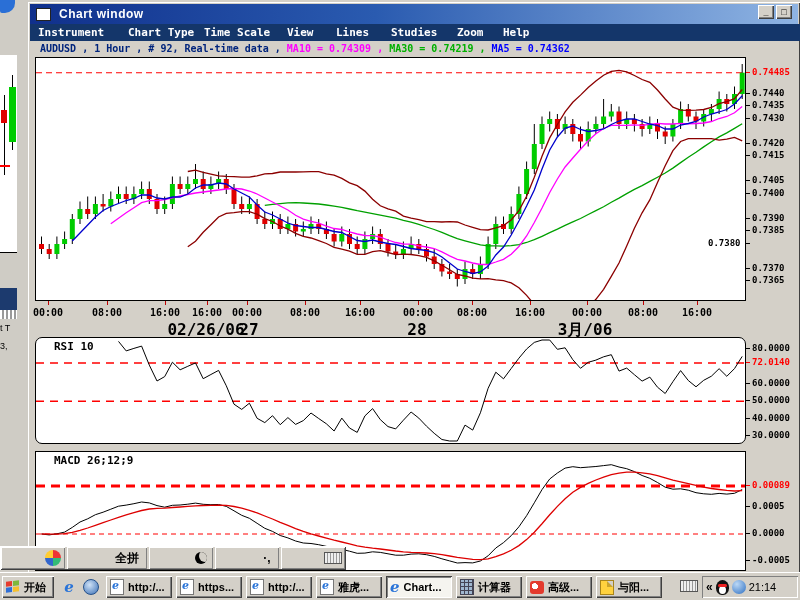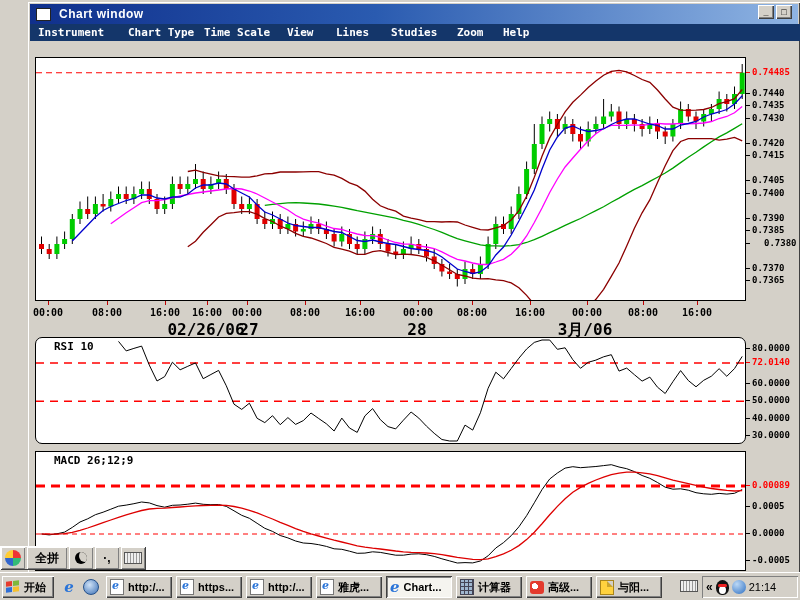--- a/index.html
+++ b/index.html
@@ -36,21 +36,21 @@
   .axis-label{position:absolute;font-size:9px;font-weight:bold;color:#000;white-space:nowrap;font-family:"DejaVu Sans Mono",monospace;}
   .axis-tick{position:absolute;width:4px;height:1px;background:#000;}
   .time-label{position:absolute;font-size:10px;font-weight:bold;color:#000;transform:translateX(-50%);font-family:"DejaVu Sans Mono",monospace;}
   .time-tick{position:absolute;width:1px;height:4px;background:#c00000;}
   .date-label{position:absolute;font-size:16px;font-weight:bold;color:#000;transform:translateX(-50%);font-family:"DejaVu Sans Mono",monospace;}
   svg{display:block;}
   
   #ime-bar{left:0;top:546px;height:24px;background:#d4d0c8;display:flex;align-items:stretch;z-index:30;
            box-shadow:inset 1px 1px 0 #fff, inset -1px -1px 0 #404040;}
   .ime-cell{width:24px;margin:1px;background:#d4d0c8;box-shadow:inset 1px 1px 0 #fff, inset -1px -1px 0 #808080;
-            display:flex;align-items:center;justify-content:center;font-size:12px;font-weight:bold;}
+            display:flex;align-items:center;justify-content:center;font-size:12px;font-weight:bold;padding-left:40px;}
   .ime-label{width:40px;}
   #ime-logo{width:16px;height:16px;border-radius:50%;background:conic-gradient(#e33 0 25%,#3b7 25% 50%,#36c 50% 75%,#fc3 75% 100%);}
   #moon-icon{width:12px;height:12px;border-radius:50%;background:#000;position:relative;overflow:hidden;}
   #moon-icon::after{content:"";position:absolute;left:4px;top:-2px;width:12px;height:12px;border-radius:50%;background:#d4d0c8;}
   .kbd-icon{width:16px;height:10px;border:1px solid #555;background:repeating-linear-gradient(90deg,#eee 0 2px,#999 2px 3px);}
   
   #taskbar{left:0;top:572px;width:800px;height:28px;background:#d4d0c8;border-top:1px solid #fff;z-index:20;}
   .task-btn{position:absolute;top:3px;height:22px;background:#d4d0c8;
             box-shadow:inset 1px 1px 0 #fff, inset -1px -1px 0 #404040, inset -2px -2px 0 #808080;
             display:flex;align-items:center;font-size:11px;font-weight:bold;color:#000;padding:0 4px;box-sizing:border-box;white-space:nowrap;overflow:hidden;}
@@ -75,38 +75,55 @@
   .blue-ball{width:14px;height:14px;border-radius:50%;background:radial-gradient(circle at 35% 30%,#bcd8f5,#2d6fc2);}
   #clock{font-size:11px;}
   .ql-ico{position:absolute;top:5px;width:18px;height:18px;display:flex;align-items:center;justify-content:center;}
   .globe-ico{width:14px;height:14px;border-radius:50%;background:radial-gradient(circle at 40% 35%,#cfe2f7,#3a6fb5);border:1px solid #24508a;}
 </style>
 </head>
 <body>
 
 <div id="screen">
 
+  <div id="bg-strip" class="abs">
+    <div id="bg-blue-frag" class="abs"></div>
+    <div id="bg-mini-chart" class="abs">
+      <div class="abs" style="left:12px;top:20px;width:1px;height:75px;background:#000"></div>
+      <div class="abs" style="left:9px;top:32px;width:7px;height:55px;background:#00cc00"></div>
+      <div class="abs" style="left:4px;top:40px;width:1px;height:80px;background:#000"></div>
+      <div class="abs" style="left:1px;top:55px;width:6px;height:13px;background:#e00000"></div>
+      <div class="abs" style="left:0;top:110px;width:10px;height:2px;background:#ff0000"></div>
+    </div>
+    <div id="bg-navy-block" class="abs"></div>
+    <div id="bg-dot-strip" class="abs"></div>
+    <div class="bg-txt abs" style="top:323px">t T</div>
+    <div class="bg-txt abs" style="top:341px">3,</div>
+  </div>
 
   <div id="win" class="abs">
     <div id="titlebar" class="abs">
       <div id="title-icon"></div>
       <div id="title-text">Chart window</div>
     </div>
     <div class="tb-btn" style="right:26px">_</div>
     <div class="tb-btn" style="right:8px">□</div>
     <div id="menubar" class="abs mono">
         <span class="menu-item" style="left: 8px;">Instrument</span>
         <span class="menu-item" style="left: 98px;">Chart Type</span>
         <span class="menu-item" style="left: 174px;">Time Scale</span>
         <span class="menu-item" style="left: 257px;">View</span>
         <span class="menu-item" style="left: 306px;">Lines</span>
         <span class="menu-item" style="left: 361px;">Studies</span>
         <span class="menu-item" style="left: 427px;">Zoom</span>
         <span class="menu-item" style="left: 473px;">Help</span>
       </div>
+    <div id="infobar" class="abs mono">
+      <span style="color: rgb(0, 36, 124);">AUDUSD , 1 Hour , # 92, Real-time data ,</span><span style="color: rgb(255, 0, 255);"> MA10 = 0.74309 ,</span><span style="color: rgb(0, 176, 0);"> MA30 = 0.74219 ,</span><span style="color: rgb(0, 0, 255);"> MA5 = 0.74362</span>
+    </div>
   </div>
 
   <div id="main-panel" class="abs panel">
     <svg id="main-svg" width="709" height="242">
         <line x1="0" y1="14.749999999999574" x2="709" y2="14.749999999999574" stroke="#ff0000" stroke-width="1" stroke-dasharray="6 4"></line>
         <line x1="5.5" y1="178.50000000000097" x2="5.5" y2="195.99999999999903" stroke="#000000" stroke-width="1"></line>
         <rect x="3.0" y="186.0" width="5" height="5.0" fill="#e00000"></rect>
         <line x1="13.2" y1="186.00000000000014" x2="13.2" y2="200.99999999999852" stroke="#000000" stroke-width="1"></line>
         <rect x="10.7" y="191.0" width="5" height="5.0" fill="#e00000"></rect>
         <line x1="20.9" y1="178.50000000000097" x2="20.9" y2="200.99999999999852" stroke="#000000" stroke-width="1"></line>
@@ -311,21 +328,21 @@
       <div class="axis-label" style="left: 752px; top: 150px; color: rgb(0, 0, 0);">0.7415</div>
       <div class="axis-tick abs" style="left: 746px; top: 180px; background: rgb(0, 0, 0);"></div>
       <div class="axis-label" style="left: 752px; top: 175px; color: rgb(0, 0, 0);">0.7405</div>
       <div class="axis-tick abs" style="left: 746px; top: 193px; background: rgb(0, 0, 0);"></div>
       <div class="axis-label" style="left: 752px; top: 188px; color: rgb(0, 0, 0);">0.7400</div>
       <div class="axis-tick abs" style="left: 746px; top: 218px; background: rgb(0, 0, 0);"></div>
       <div class="axis-label" style="left: 752px; top: 213px; color: rgb(0, 0, 0);">0.7390</div>
       <div class="axis-tick abs" style="left: 746px; top: 230px; background: rgb(0, 0, 0);"></div>
       <div class="axis-label" style="left: 752px; top: 225px; color: rgb(0, 0, 0);">0.7385</div>
       <div class="axis-tick abs" style="left: 746px; top: 243px; background: rgb(0, 0, 0);"></div>
-      <div class="axis-label" style="left: 764px; top: 238px; color: rgb(0, 0, 0);">0.7380</div>
+      <div class="axis-label" style="left: 708px; top: 238px; color: rgb(0, 0, 0);">0.7380</div>
       <div class="axis-tick abs" style="left: 746px; top: 268px; background: rgb(0, 0, 0);"></div>
       <div class="axis-label" style="left: 752px; top: 263px; color: rgb(0, 0, 0);">0.7370</div>
       <div class="axis-tick abs" style="left: 746px; top: 280px; background: rgb(0, 0, 0);"></div>
       <div class="axis-label" style="left: 752px; top: 275px; color: rgb(0, 0, 0);">0.7365</div>
     </div>
   <div id="time-axis">
       <div class="time-tick abs" style="left: 48px; top: 301px;"></div>
       <div class="time-label" style="left: 48px; top: 307px;">00:00</div>
       <div class="time-tick abs" style="left: 107px; top: 301px;"></div>
       <div class="time-label" style="left: 107px; top: 307px;">08:00</div>

